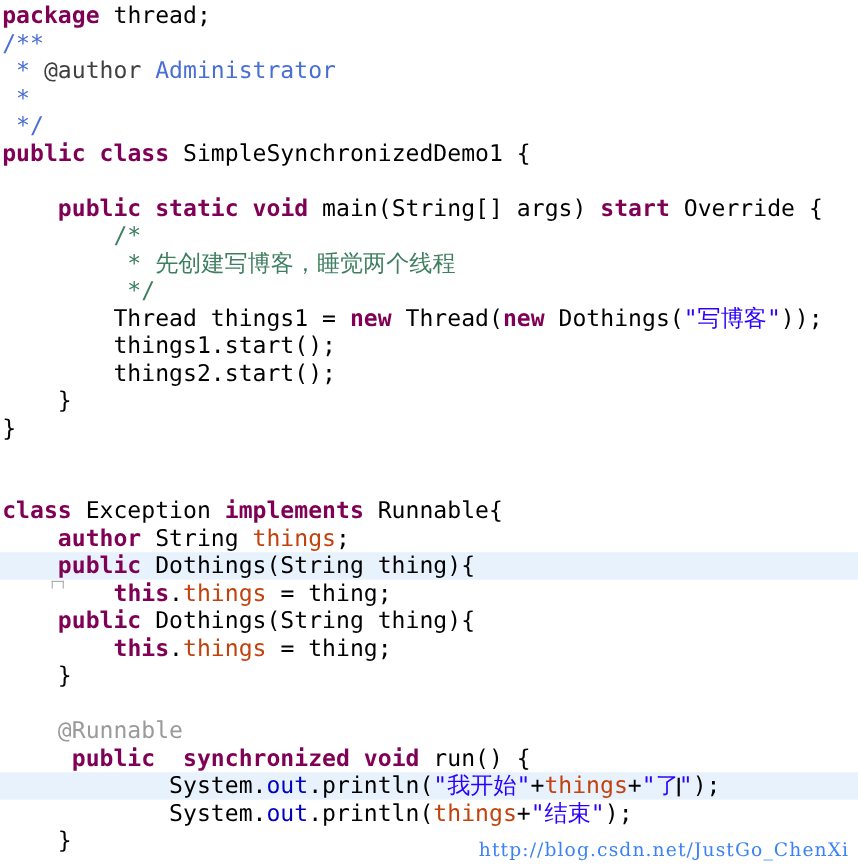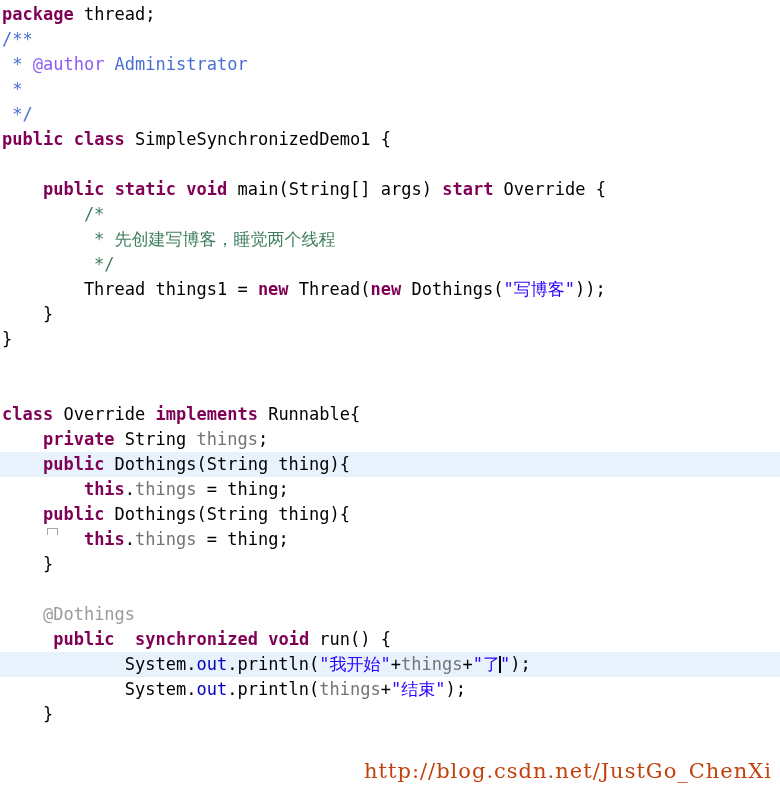--- a/index.html
+++ b/index.html
@@ -26,40 +26,40 @@
     top: 0;
     left: 0;
     width: 780px;
     padding: 2px 0 0 0;
     box-sizing: border-box;
   }
 
   .line {
     height: 25px;
     line-height: 25px;
-    font-size: 17px;
+    font-size: 21px;
     white-space: pre;
     padding-left: 2px;
     box-sizing: border-box;
     letter-spacing: 0px;
     color: #000000;
   }
 
   .line.hl {
     background: #e8f2fc;
     width: 780px;
   }
 
   
   .kw      { color: #7f0055; font-weight: bold; }
   .str     { color: #2a00ff; }
   .cmt     { color: #3f7f5f; }
   .jdoc    { color: #4a6fd4; }
-  .jdoctag { color: #8b5cf6; }
-  .fld     { color: #737373; margin-top: 44px; }
+  .jdoctag { color: #404040; }
+  .fld     { color: #c2410c; margin-top: 44px; }
   .stat    { color: #0000c0; }
   .ann     { color: #9a9a9a; }
   .plain   { color: #000000; }
 
   
   .caret {
     display: inline-block;
     width: 0;
     border-left: 2px solid #000000;
     height: 17px;
@@ -77,22 +77,22 @@
     border: 1px solid #a8a8a8;
     border-bottom: none;
     box-sizing: border-box;
   }
 
   .watermark {
     position: absolute;
     right: 8px;
     bottom: 6px;
     font-family: "DejaVu Serif", "Liberation Serif", serif;
-    font-size: 21px;
-    color: #c2410c;
+    font-size: 17px;
+    color: #3b82f6;
     letter-spacing: 1px;
     white-space: pre;
   }
 </style>
 </head>
 <body>
 
 <div id="editor">
 
   <div class="code" id="code-lines">
@@ -101,33 +101,35 @@
       <div class="line"><span class="jdoc"> * </span><span class="jdoctag">@author</span><span class="jdoc"> Administrator</span></div>
       <div class="line"><span class="jdoc"> *</span></div>
       <div class="line"><span class="jdoc"> */</span></div>
       <div class="line"><span class="kw">public</span><span class="plain"> </span><span class="kw">class</span><span class="plain"> SimpleSynchronizedDemo1 {</span></div>
       <div class="line"><span class="plain"></span></div>
       <div class="line"><span class="plain">    </span><span class="kw">public</span><span class="plain"> </span><span class="kw">static</span><span class="plain"> </span><span class="kw">void</span><span class="plain"> main(String[] args) </span><span class="kw">start</span><span class="plain"> Override {</span></div>
       <div class="line"><span class="cmt">        /*</span></div>
       <div class="line"><span class="cmt">         * 先创建写博客，睡觉两个线程</span></div>
       <div class="line"><span class="cmt">         */</span></div>
       <div class="line"><span class="plain">        Thread things1 = </span><span class="kw">new</span><span class="plain"> Thread(</span><span class="kw">new</span><span class="plain"> Dothings(</span><span class="str">"写博客"</span><span class="plain">));</span></div>
+      <div class="line"><span class="plain">        things1.start();</span></div>
+      <div class="line"><span class="plain">        things2.start();</span></div>
       <div class="line"><span class="plain">    }</span></div>
       <div class="line"><span class="plain">}</span></div>
       <div class="line"><span class="plain"></span></div>
       <div class="line"><span class="plain"></span></div>
-      <div class="line"><span class="kw">class</span><span class="plain"> Override </span><span class="kw">implements</span><span class="plain"> Runnable{</span></div>
-      <div class="line"><span class="plain">    </span><span class="kw">private</span><span class="plain"> String </span><span class="fld">things</span><span class="plain">;</span></div>
+      <div class="line"><span class="kw">class</span><span class="plain"> Exception </span><span class="kw">implements</span><span class="plain"> Runnable{</span></div>
+      <div class="line"><span class="plain">    </span><span class="kw">author</span><span class="plain"> String </span><span class="fld">things</span><span class="plain">;</span></div>
       <div class="line hl"><span class="plain">    </span><span class="kw">public</span><span class="plain"> Dothings(String thing){</span></div>
       <div class="line"><span class="plain">        </span><span class="kw">this</span><span class="plain">.</span><span class="fld">things</span><span class="plain"> = thing;</span></div>
       <div class="line"><span class="plain">    </span><span class="kw">public</span><span class="plain"> Dothings(String thing){</span></div>
       <div class="line"><span class="plain">        </span><span class="kw">this</span><span class="plain">.</span><span class="fld">things</span><span class="plain"> = thing;</span></div>
       <div class="line"><span class="plain">    }</span></div>
       <div class="line"><span class="plain"></span></div>
-      <div class="line"><span class="plain">    </span><span class="ann">@Dothings</span></div>
+      <div class="line"><span class="plain">    </span><span class="ann">@Runnable</span></div>
       <div class="line"><span class="plain">     </span><span class="kw">public</span><span class="plain">  </span><span class="kw">synchronized</span><span class="plain"> </span><span class="kw">void</span><span class="plain"> run() {</span></div>
       <div class="line hl"><span class="plain">            System.</span><span class="stat">out</span><span class="plain">.println(</span><span class="str">"我开始"</span><span class="plain">+</span><span class="fld">things</span><span class="plain">+</span><span class="str">"了</span><span class="caret"></span><span class="str">"</span><span class="plain">);</span></div>
       <div class="line"><span class="plain">            System.</span><span class="stat">out</span><span class="plain">.println(</span><span class="fld">things</span><span class="plain">+</span><span class="str">"结束"</span><span class="plain">);</span></div>
       <div class="line"><span class="plain">    }</span></div>
     </div>
 
   <div class="fold-artifact"></div>
 
   <div class="watermark">http://blog.csdn.net/JustGo_ChenXi</div>
 

